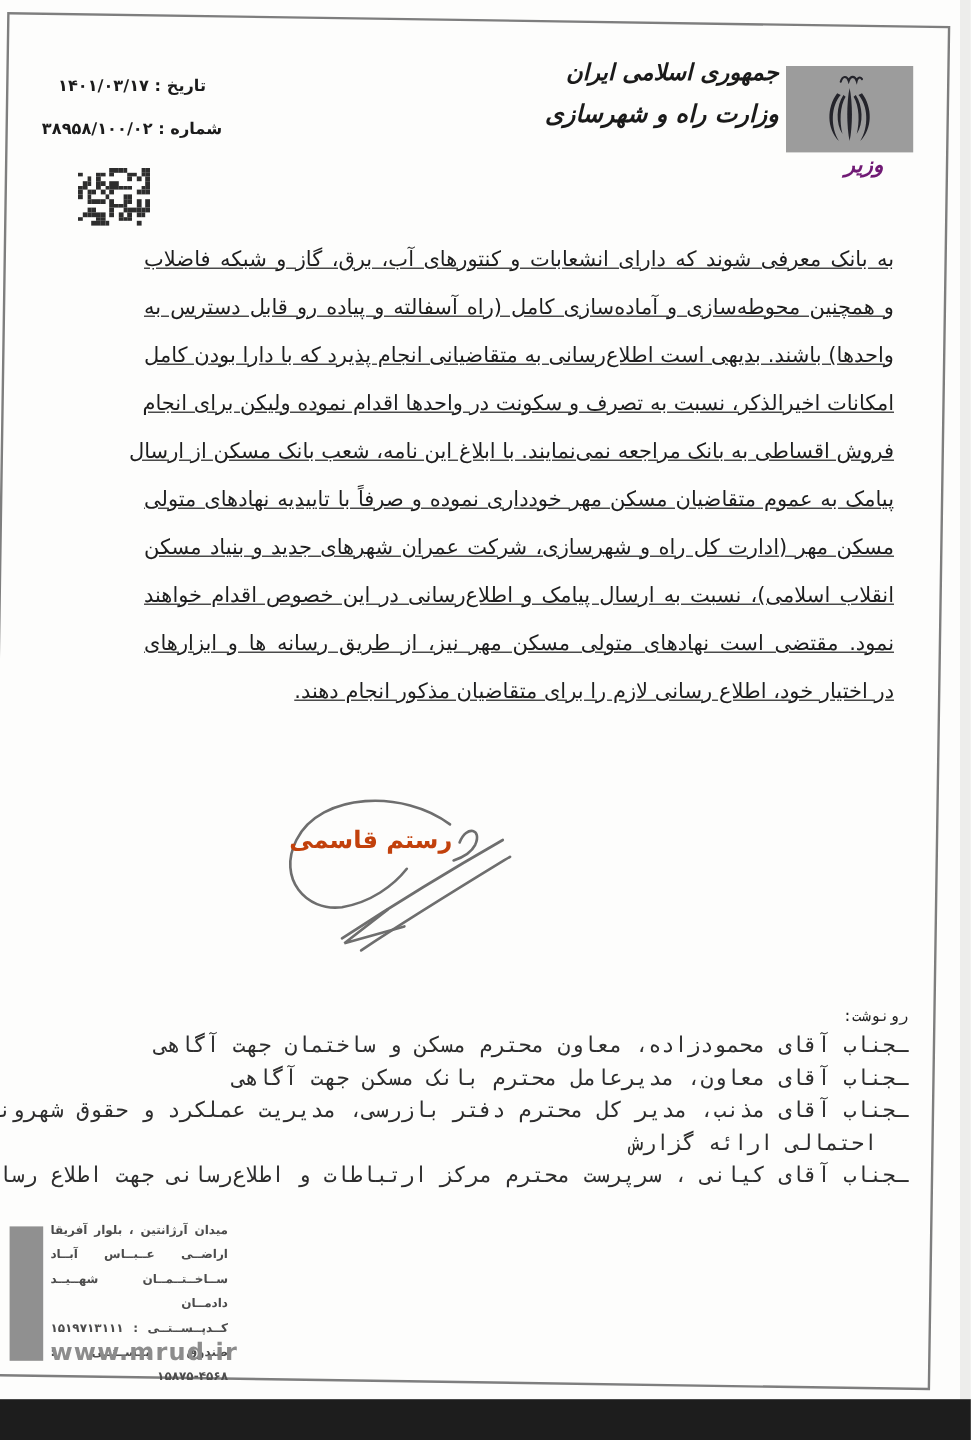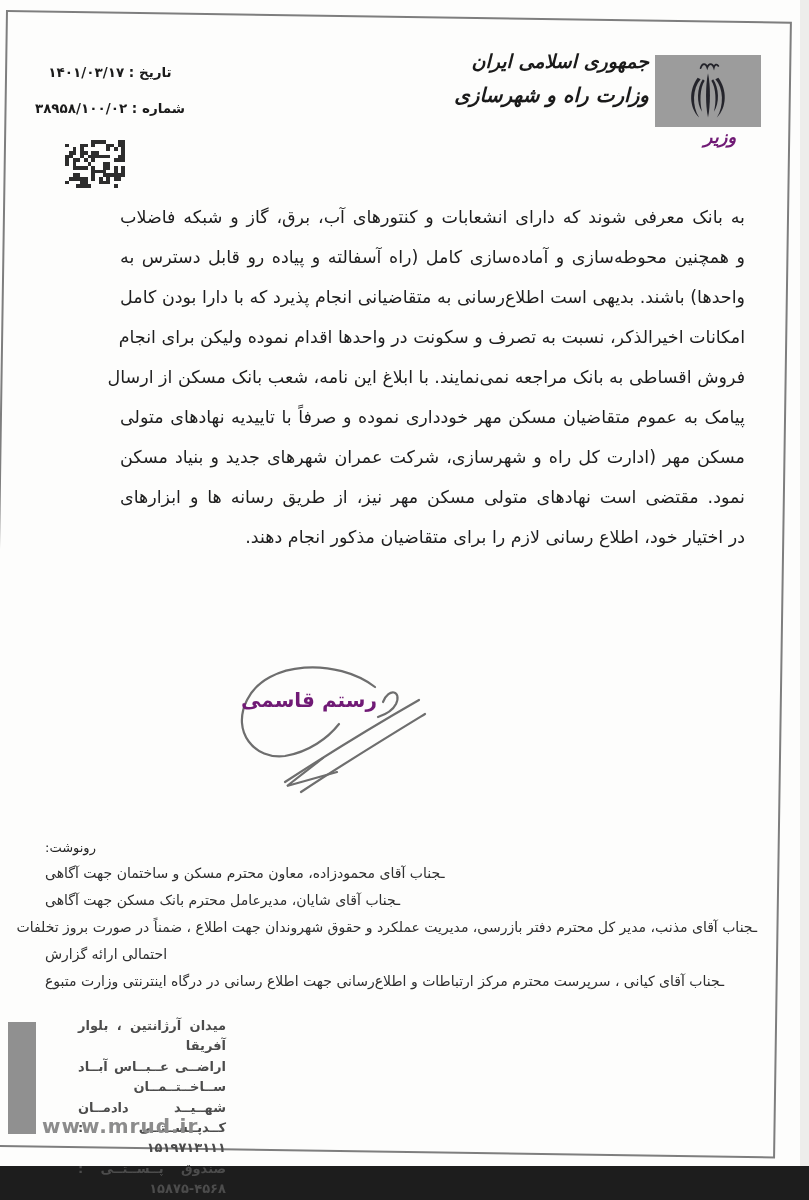--- a/index.html
+++ b/index.html
@@ -40,41 +40,41 @@
             font-size:18px;color:#701a75;}
 
   
   .datamatrix{left:65px;top:140px;width:60px;height:48px;
               display:grid;grid-template-columns:repeat(16,1fr);grid-auto-rows:1fr;}
   .datamatrix i{display:block;}
   .datamatrix i.on{background:#2d2d2d;}
 
   
   .body-text{left:120px;top:197px;width:625px;direction:rtl;
-             font-size:17.5px;color:#1e1e1e;}
+             font-size:17.5px;color:#1e1e1e;text-decoration:underline;}
   .body-text .bline{height:40px;line-height:40px;text-align:justify;text-align-last:justify;
                     white-space:nowrap;}
   .body-text .bline:last-child{text-align-last:right;white-space:normal;}
 
   
   .signature{left:225px;top:652px;width:215px;height:150px;}
   .signature svg{position:absolute;left:0;top:0;}
   .sig-name{position:absolute;left:16px;top:36px;font-size:20px;font-weight:bold;
-            color:#701a75;direction:rtl;}
-
-  
-  .cc{right:52px;top:836px;width:712px;direction:rtl;text-align:left;color:#2e2e2e;}
+            color:#c2410c;direction:rtl;}
+
+  
+  .cc{right:52px;top:836px;width:712px;direction:rtl;text-align:right;color:#2e2e2e;font-family:Liberation Mono, monospace;}
   .cc-heading{font-size:13px;line-height:24px;color:#222;}
-  .cc-items div{font-size:14px;line-height:27px;white-space:nowrap;}
+  .cc-items div{font-size:18px;line-height:27px;white-space:nowrap;}
   .cc-items div.indent{padding-right:26px;}
 
   
   .footer-bar{left:8px;top:1022px;width:28px;height:112px;background:#909090;}
   .footer-text{left:42px;top:1016px;width:148px;direction:rtl;
-               font-size:13px;font-weight:bold;color:#4c4c4c;margin-left:36px;}
+               font-size:10px;font-weight:bold;color:#4c4c4c;}
   .footer-text .fline{line-height:20.4px;text-align:justify;text-align-last:justify;}
   .website{left:42px;top:1114px;width:170px;direction:ltr;text-align:left;
            font-size:20px;font-weight:bold;color:#8c8c8c;letter-spacing:1px;}
 </style>
 </head>
 <body>
 
 <div class="abs scan-right-edge"></div>
 <div class="abs sheet-border"></div>
 <div class="abs scan-bottom-band"></div>
@@ -314,20 +314,21 @@
   </div>
 
 <div class="abs body-text">
     <div class="bline">به بانک معرفی شوند که دارای انشعابات و کنتورهای آب، برق، گاز و شبکه فاضلاب</div>
     <div class="bline">و همچنین محوطه‌سازی و آماده‌سازی کامل (راه آسفالته و پیاده رو قابل دسترس به</div>
     <div class="bline">واحدها) باشند. بدیهی است اطلاع‌رسانی به متقاضیانی انجام پذیرد که با دارا بودن کامل</div>
     <div class="bline">امکانات اخیرالذکر، نسبت به تصرف و سکونت در واحدها اقدام نموده ولیکن برای انجام</div>
     <div class="bline">فروش اقساطی به بانک مراجعه نمی‌نمایند. با ابلاغ این نامه، شعب بانک مسکن از ارسال</div>
     <div class="bline">پیامک به عموم متقاضیان مسکن مهر خودداری نموده و صرفاً با تاییدیه نهادهای متولی</div>
     <div class="bline">مسکن مهر (ادارت کل راه و شهرسازی، شرکت عمران شهرهای جدید و بنیاد مسکن</div>
+    <div class="bline">انقلاب اسلامی)، نسبت به ارسال پیامک و اطلاع‌رسانی در این خصوص اقدام خواهند</div>
     <div class="bline">نمود. مقتضی است نهادهای متولی مسکن مهر نیز، از طریق رسانه ها و ابزارهای</div>
     <div class="bline">در اختیار خود، اطلاع رسانی لازم را برای متقاضیان مذکور انجام دهند.</div>
   </div>
 
 <div class="abs signature">
   <svg width="215" height="150" viewBox="0 0 215 150" aria-hidden="true">
     <g fill="none" stroke="#6e6e6e" stroke-width="2.2" stroke-linecap="round">
       <path d="M150 35 C112 6 42 8 22 48 C6 80 30 108 60 104 C84 100 103 86 114 72"></path>
       <path d="M158 50 c 6 -15 19 -11 13 2 c -4 8 -12 11 -18 13"></path>
       <path d="M60 130 C100 104 152 72 194 48"></path>
@@ -335,21 +336,21 @@
       <path d="M98 106 L62 134 L112 120"></path>
     </g>
   </svg>
   <div class="sig-name">رستم قاسمی</div>
 </div>
 
 <div class="abs cc">
   <div class="cc-heading">رونوشت:</div>
   <div class="cc-items">
       <div>ـجناب آقای محمودزاده،  معاون محترم مسکن و ساختمان جهت آگاهی</div>
-      <div>ـجناب آقای شایان، مدیرعامل محترم بانک مسکن جهت آگاهی</div>
+      <div>ـجناب آقای معاون، مدیرعامل محترم بانک مسکن جهت آگاهی</div>
       <div>ـجناب آقای مذنب، مدیر کل محترم دفتر بازرسی، مدیریت عملکرد و حقوق شهروندان جهت اطلاع ، ضمناً در صورت بروز تخلفات</div>
       <div class="indent">احتمالی ارائه گزارش</div>
       <div>ـجناب آقای کیانی ، سرپرست محترم مرکز ارتباطات و اطلاع‌رسانی جهت اطلاع رسانی در درگاه اینترنتی وزارت متبوع</div>
     </div>
 </div>
 
 <div class="abs footer-bar"></div>
 <div class="abs footer-text">
     <div class="fline">میدان آرژانتین ، بلوار آفریقا</div>
     <div class="fline">اراضــی عــبــاس آبــاد</div>

